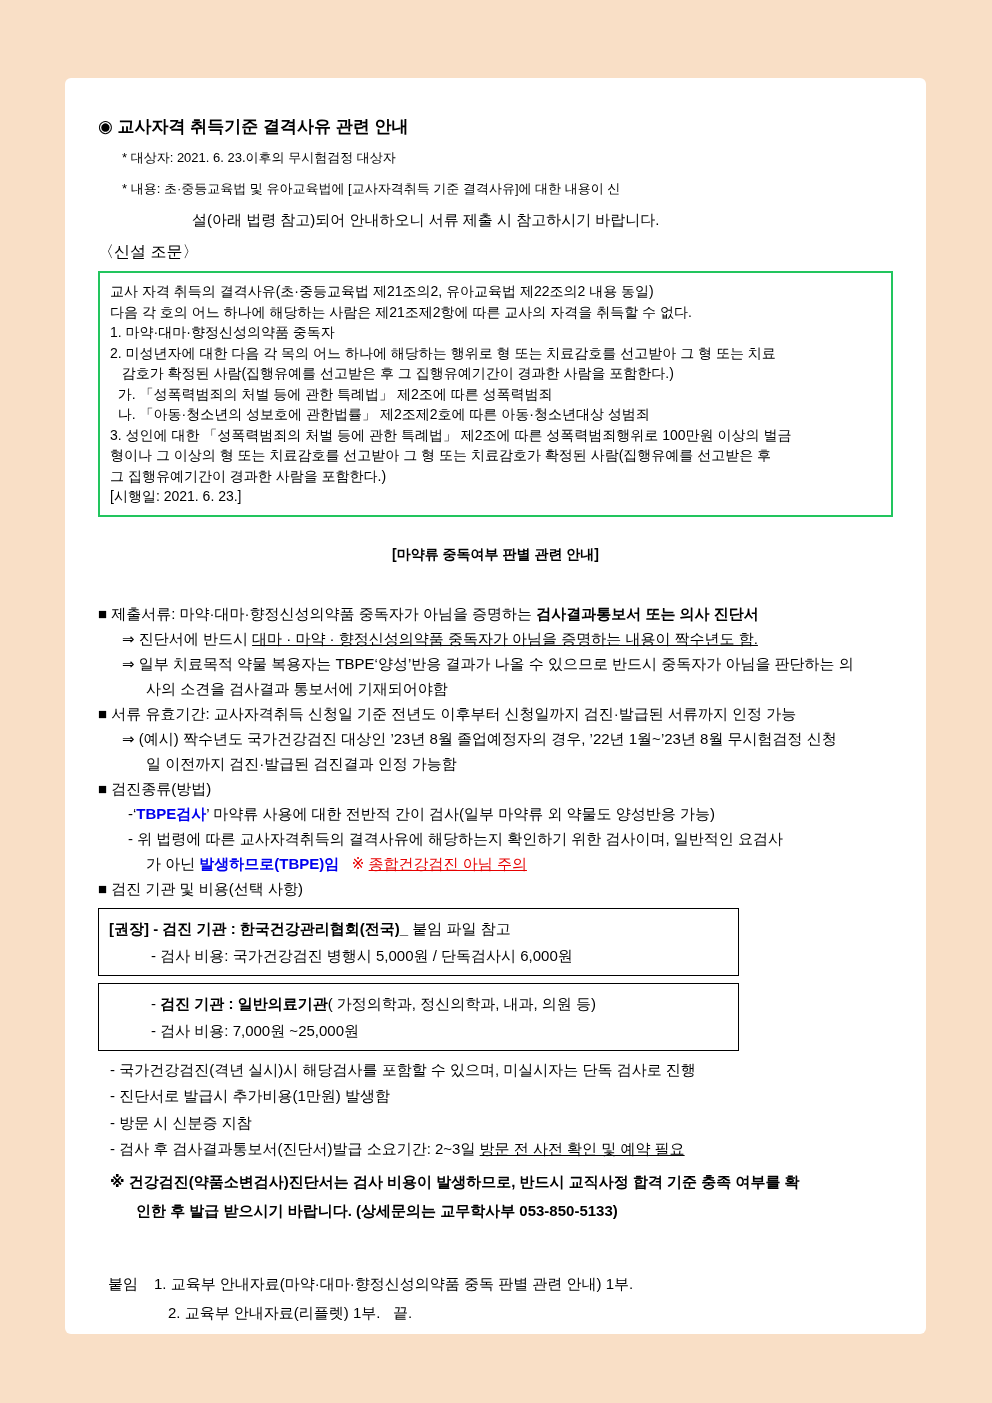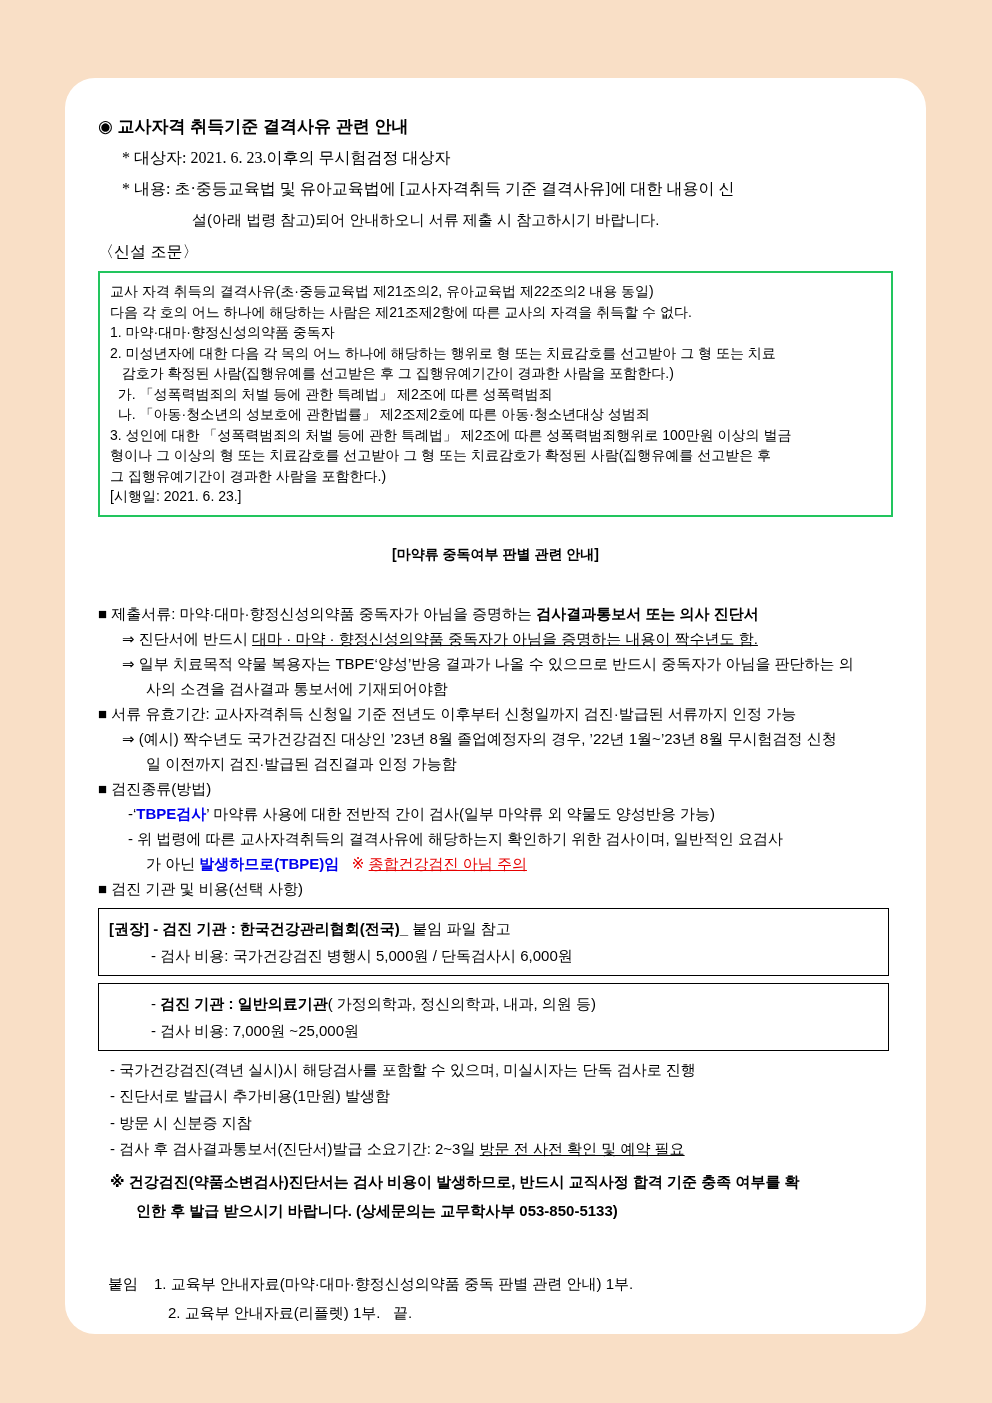--- a/index.html
+++ b/index.html
@@ -8,34 +8,34 @@
     background:#F9DFC6;
     font-family:"Liberation Sans","DejaVu Sans",sans-serif;
     color:#000;
     position:relative;
   }
   .panel {
     position:absolute;
     left:65px; top:78px;
     width:861px; height:1256px;
     background:#FFFFFF;
-    border-radius:30px;
+    border-radius:6px;
     padding:34px 25px 0 33px;
     overflow:hidden;
   }
   .line { white-space:pre-wrap; font-size:15px; line-height:25px; }
   .b { font-weight:bold; }
   .u { text-decoration:underline; }
   .blue { color:#0000EE; font-weight:bold; }
   .red { color:#E60000; }
   .red-u { color:#E60000; text-decoration:underline; }
 
   
   .doc-title { font-size:17px; font-weight:bold; line-height:30px; white-space:pre-wrap; }
-  .hdr-sub { font-size:16px; line-height:31px; padding-left:24px; white-space:pre-wrap;font-family:Liberation Serif, serif; }
+  .hdr-sub { font-size:13px; line-height:31px; padding-left:24px; white-space:pre-wrap; }
   .hdr-sub-cont { font-size:15px; line-height:31px; padding-left:94px; white-space:pre-wrap; }
   .clause-label { font-size:16px; line-height:30px; margin-top:2px; white-space:pre-wrap; }
 
   
   .law-box {
     border:2px solid #22c55e;
     width:795px;
     margin-top:4px;
     padding:8px 10px;
   }
@@ -53,21 +53,21 @@
   }
 
   .bullets { margin-top:32px; }
   .ind1 { padding-left:24px; }
   .ind2 { padding-left:48px; }
   .dash { padding-left:30px; }
 
   
   .cost-box {
     border:1px solid #000;
-    width:791px;
+    width:641px;
     padding:6px 10px;
     margin-top:7px;
   }
   .cost-box .line { line-height:27px; }
   .cost-l2 { padding-left:42px; }
 
   .notes { margin-top:6px; }
   .notes .line { line-height:26.5px; padding-left:12px; }
 
   .warning { margin-top:4px; }

